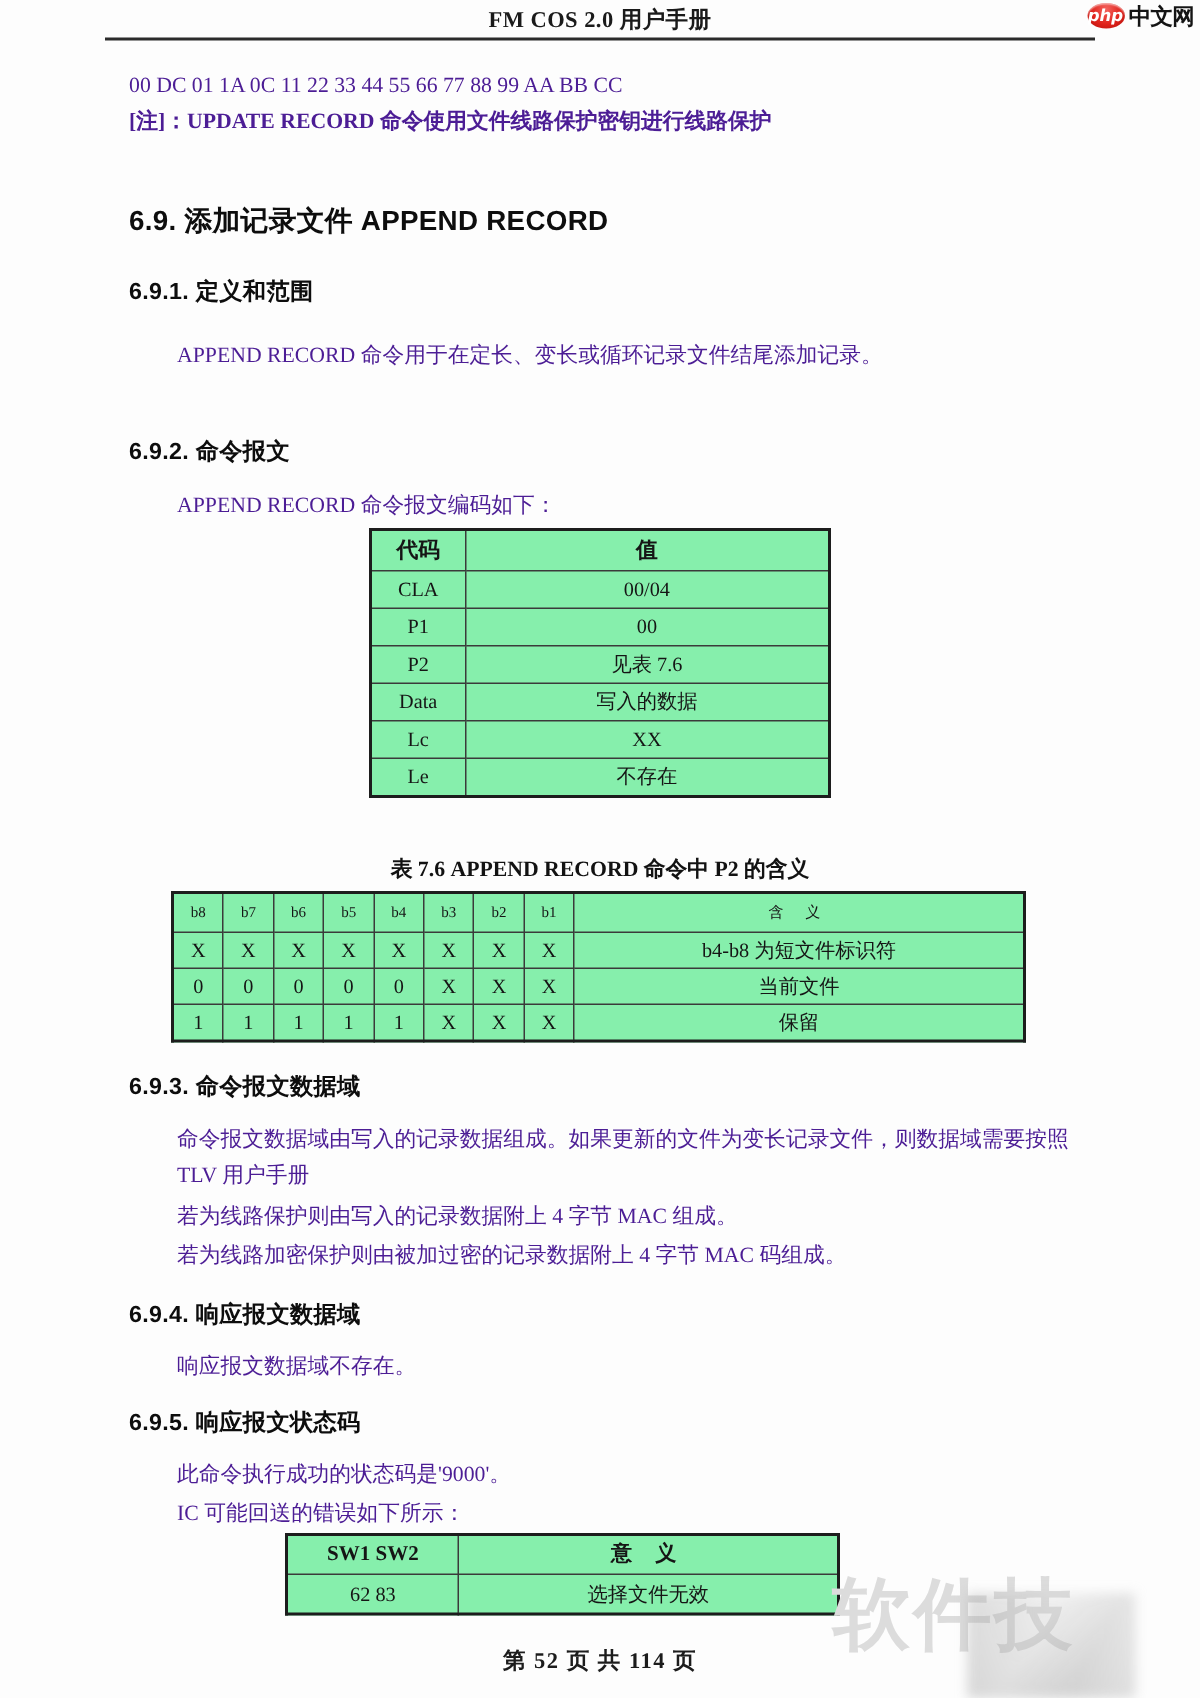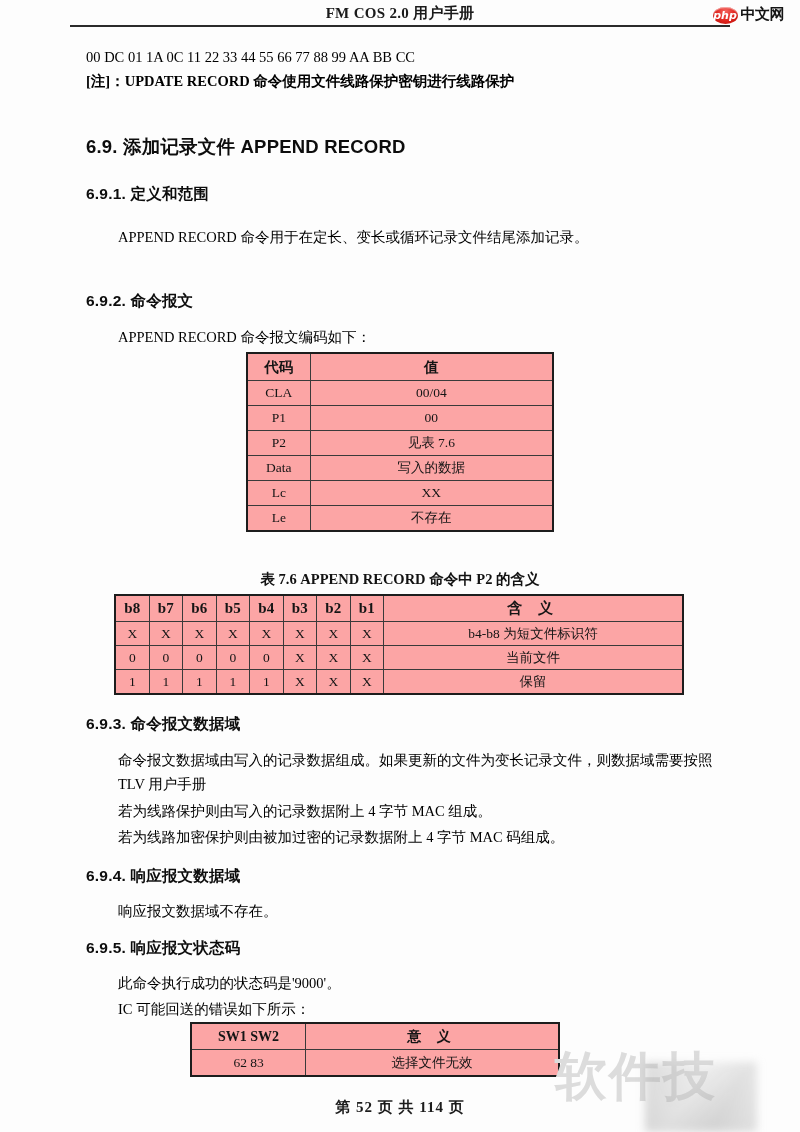--- a/index.html
+++ b/index.html
@@ -41,23 +41,23 @@
     left: 70px;
     width: 660px;
     height: 2px;
     background: #2b2b2b;
   }
 
   
   .logo {
     position: absolute;
     top: 2px;
-    right: 16px;
+    right: 4px;
     display: flex;
-    align-items: flex-end;
+    align-items: flex-start;
     gap: 3px;
     height: 22px;
   }
   .logo-badge {
     width: 25px;
     height: 17px;
     border-radius: 50%;
     background: radial-gradient(ellipse at 50% 25%, #f4635e 0%, #e0231c 55%, #b00d08 100%);
     color: #ffffff;
     font-family: "DejaVu Sans", sans-serif;
@@ -74,21 +74,21 @@
     font-weight: 700;
     color: #141414;
     letter-spacing: -.5px;
   }
 
   
   .txt {
     position: absolute;
     font-size: 14.5px;
     line-height: 22px;
-    color: #000000;
+    color: #4c1d95;
     white-space: nowrap;
   }
   .txt.wrap { white-space: normal; }
 
   .h2 {
     position: absolute;
     font-family: "Liberation Sans", sans-serif;
     font-weight: 700;
     font-size: 18.5px;
     color: #0d0d0d;
@@ -104,21 +104,21 @@
     letter-spacing: .2px;
     white-space: nowrap;
   }
 
   
   table {
     position: absolute;
     border-collapse: collapse;
     font-size: 13.5px;
     color: #151515;
-    background: #fca5a5;
+    background: #86efac;
   }
   table td, table th {
     border: 1px solid #3a3a3a;
     padding: 0;
     text-align: center;
     font-weight: normal;
     line-height: 1;
   }
   table.framed { border: 2px solid #1d1d1d; }
 
@@ -141,21 +141,21 @@
     text-align: center;
     font-family: "Liberation Serif", serif;
     font-weight: 700;
     font-size: 14.5px;
     color: #121212;
   }
   #p2-table { left: 114px; top: 594px; width: 570px; }
   #p2-table td { height: 23px; }
   #p2-table .bit { width: 33px; }
   #p2-table .mean { width: 306px; }
-  #p2-table thead td { font-weight: 700; font-size: 15px; height: 25px; margin-top: 36px; }
+  #p2-table thead td { font-weight: 400; font-size: 10px; height: 25px; margin-top: 36px; }
   #p2-table thead .mean { letter-spacing: 6px; }
 
   
   #sw-table { left: 190px; top: 1022px; width: 370px; }
   #sw-table td { height: 25px; }
   #sw-table .c1 { width: 114px; }
   #sw-table .c2 { width: 254px; }
   #sw-table thead td { font-weight: 700; font-size: 14px; }
   #sw-table thead .c2 { letter-spacing: 6px; }
 

